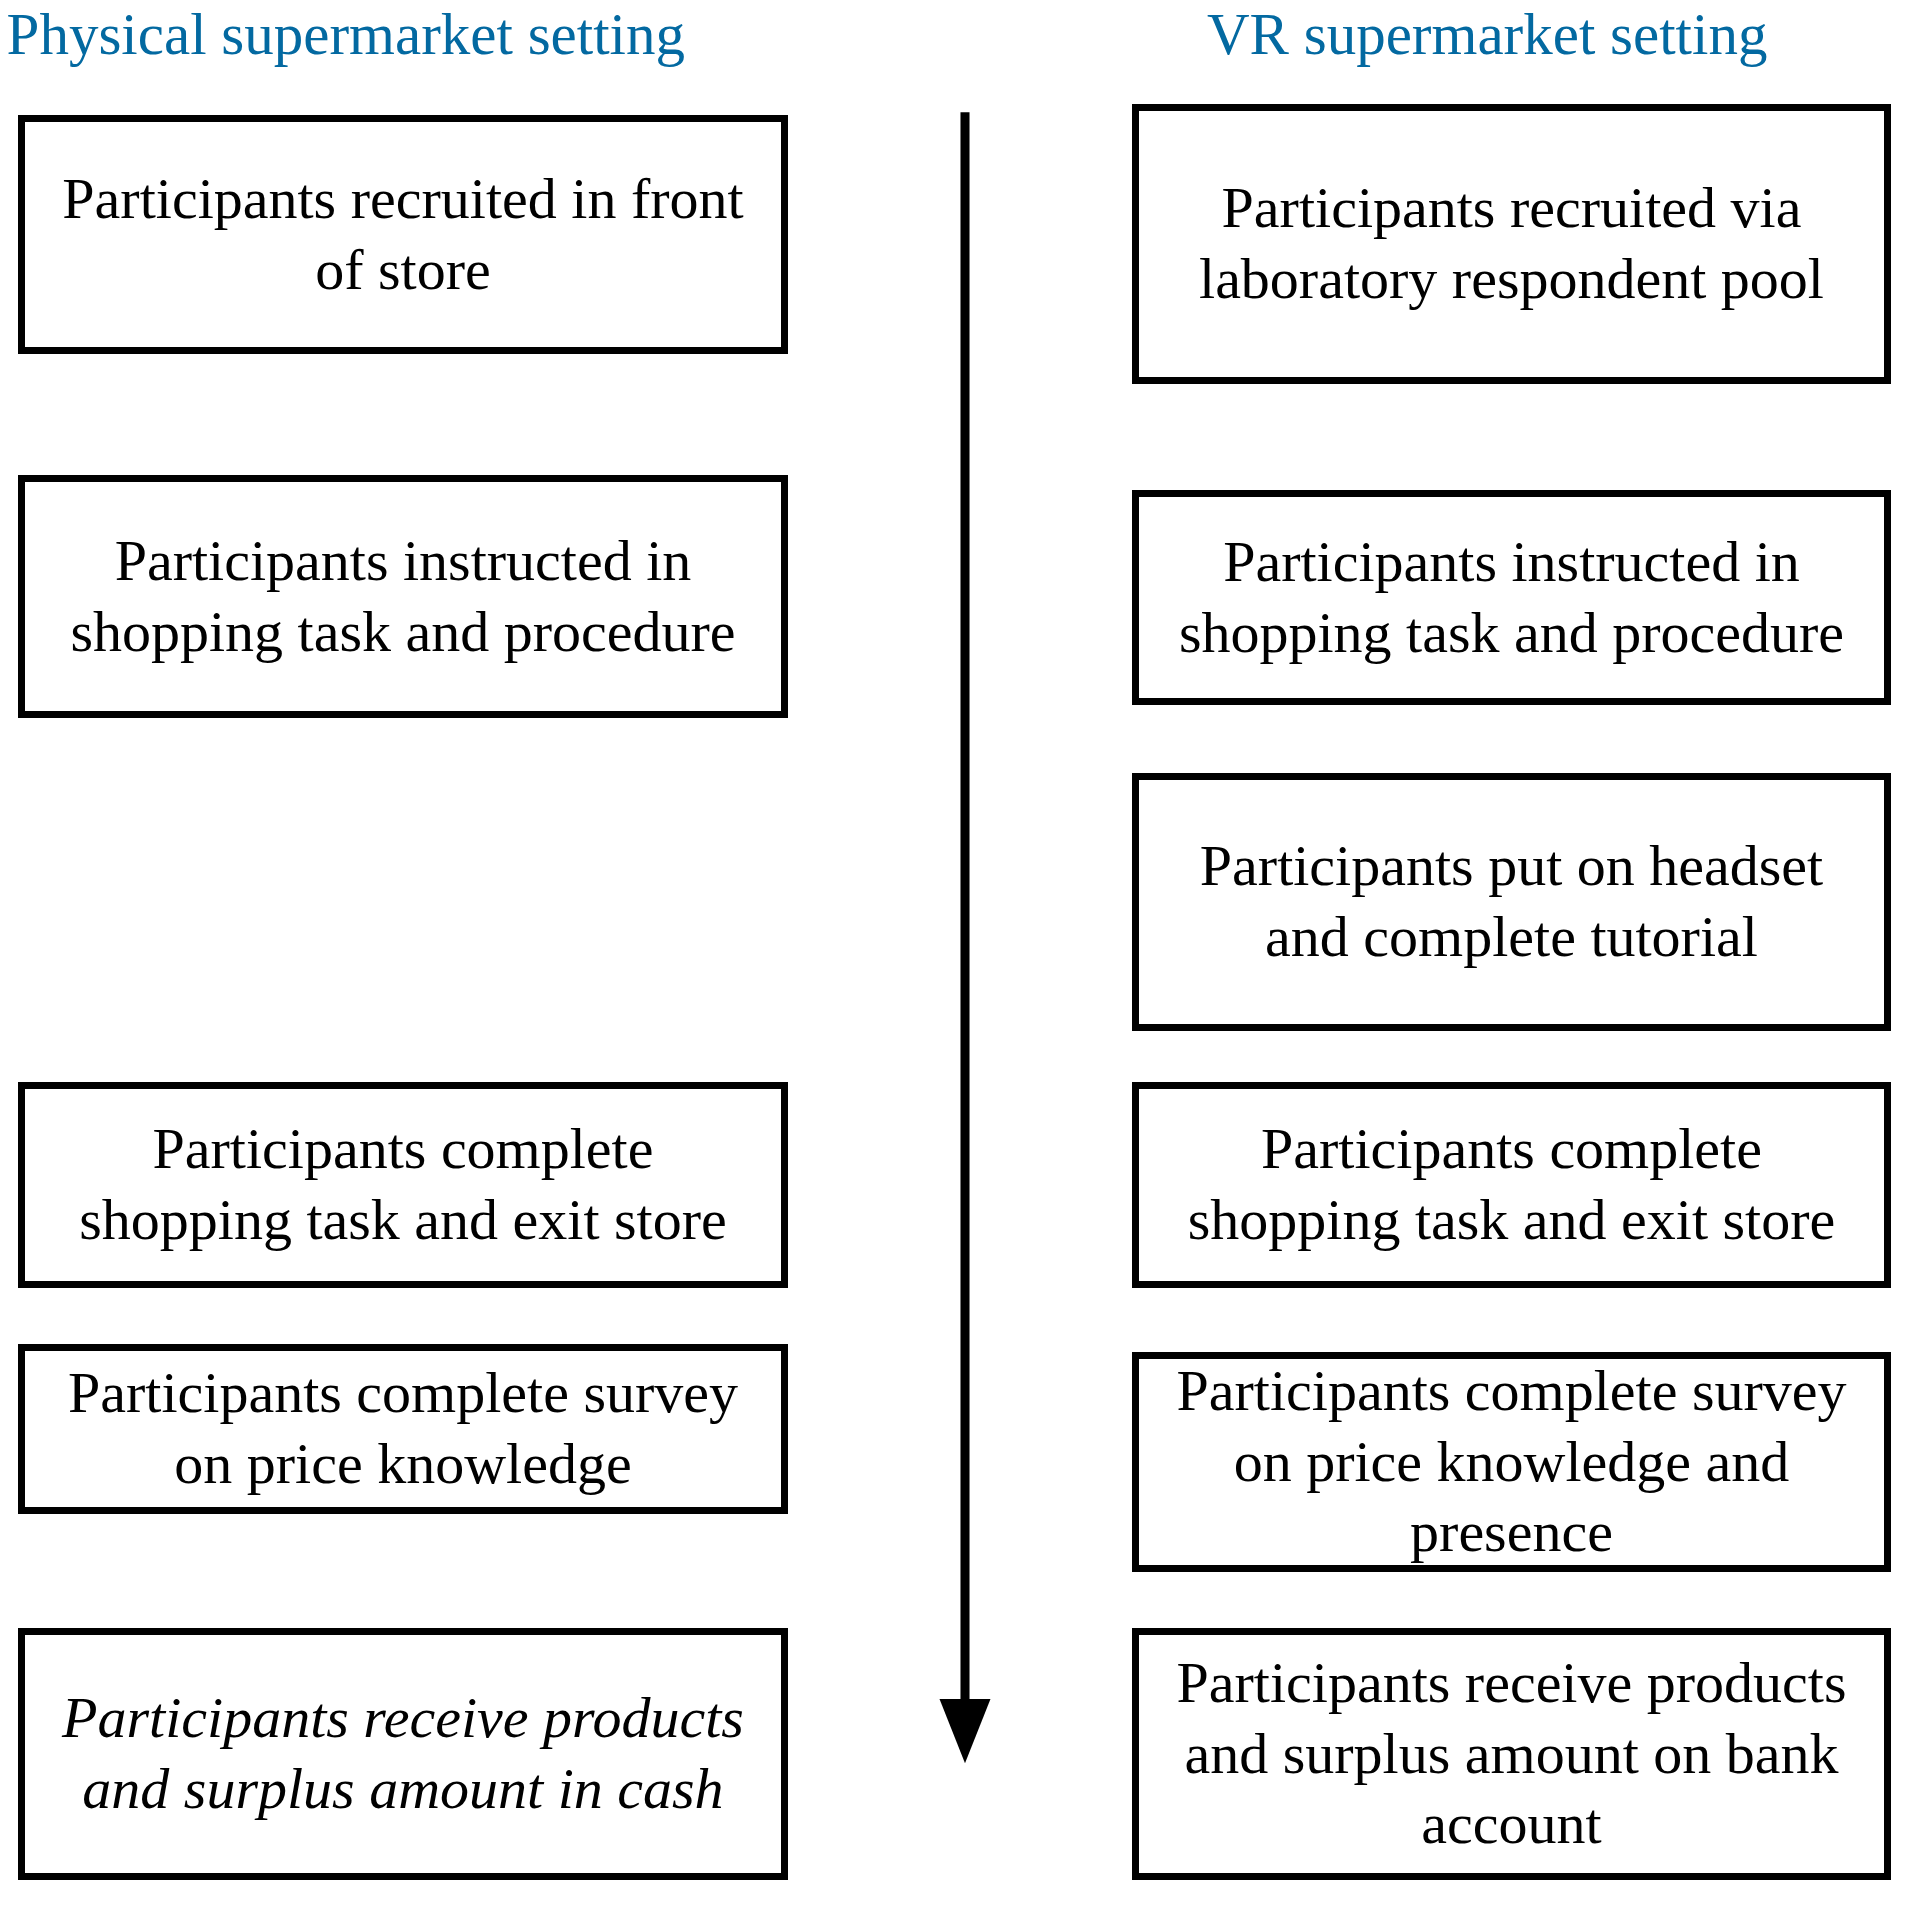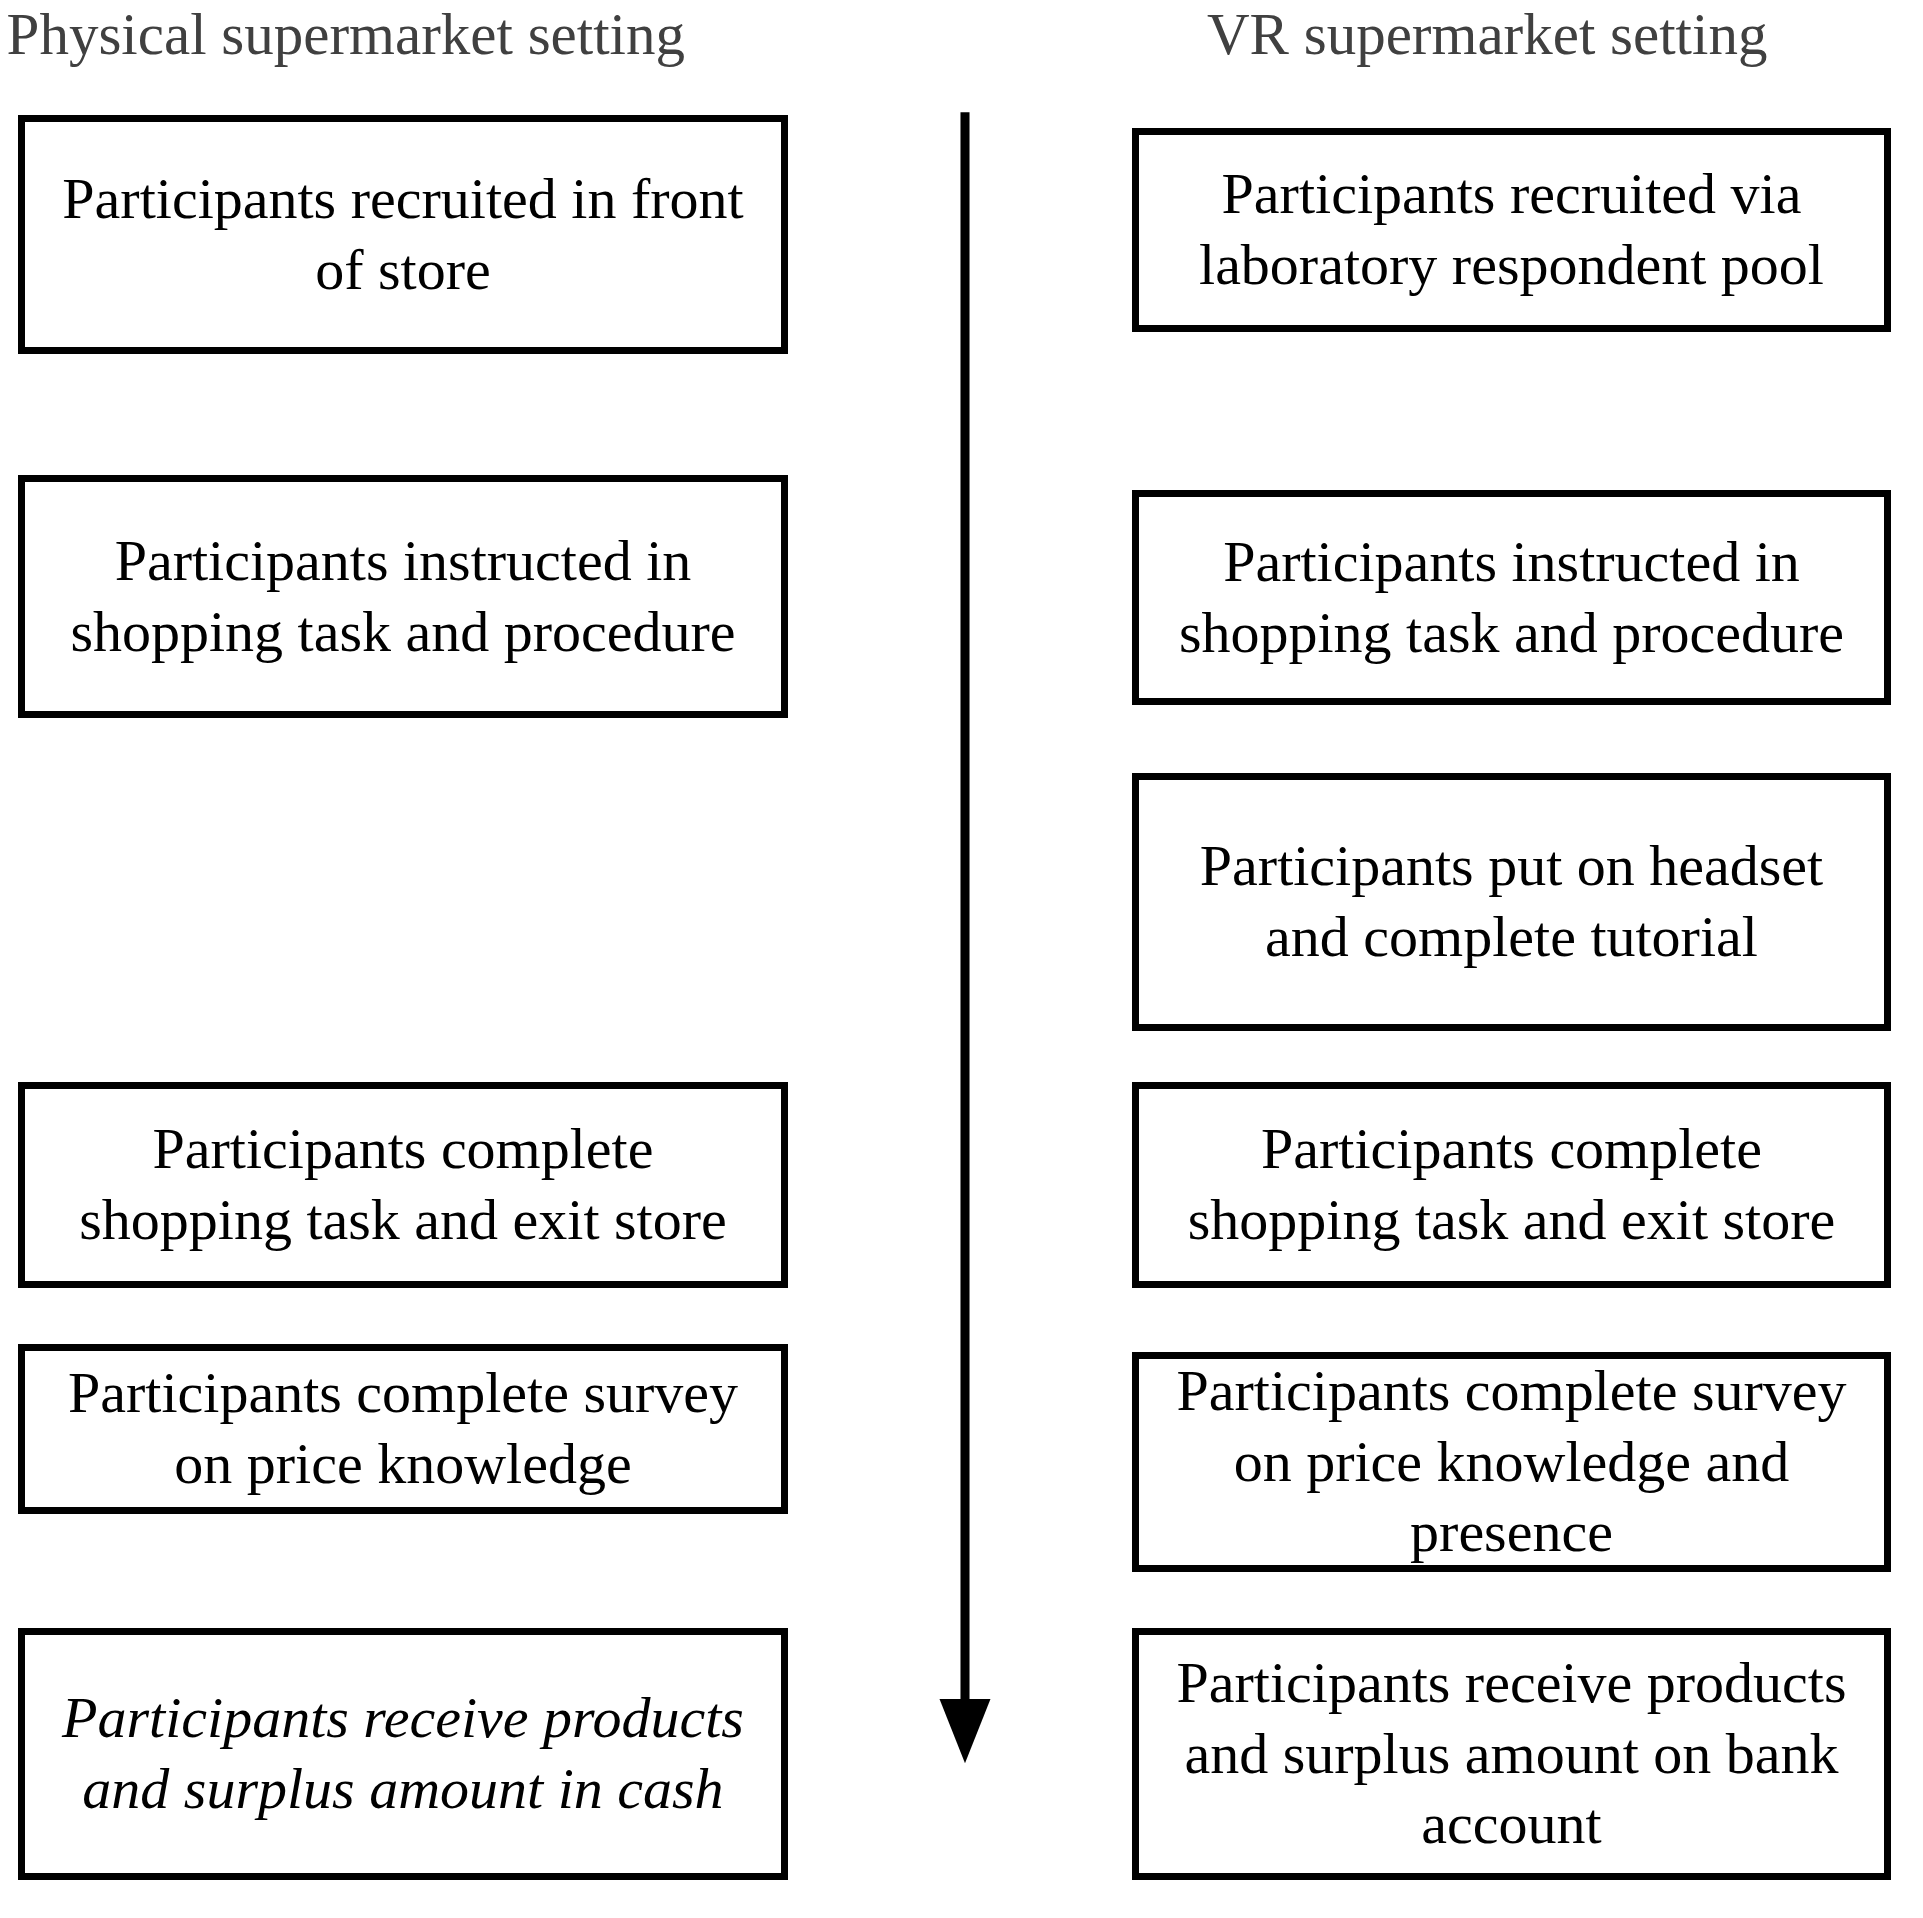--- a/index.html
+++ b/index.html
@@ -16,21 +16,21 @@
     width: 1924px;
     height: 1919px;
     background: #ffffff;
     overflow: hidden;
   }
   .col-header {
     position: absolute;
     font-size: 59px;
     line-height: 1.0;
     white-space: nowrap;
-    color: #404040;
+    color: #0369a1;
     letter-spacing: 0px;
   }
   #header-physical { left: 6.6px;  top: 5px; }
   #header-vr       { left: 1207px; top: 5px; }
 
   .flow-box {
     position: absolute;
     box-sizing: border-box;
     border: 7.4px solid #000000;
     background: #ffffff;
@@ -56,21 +56,21 @@
   }
 
   
   #box-p1 { left: 18px;  top: 115px;  width: 770px; height: 239px; }
   #box-p2 { left: 18px;  top: 475px;  width: 770px; height: 243px; }
   #box-p3 { left: 18px;  top: 1082px; width: 770px; height: 206px; }
   #box-p4 { left: 18px;  top: 1344px; width: 770px; height: 170px; }
   #box-p5 { left: 18px;  top: 1628px; width: 770px; height: 252px; font-style: italic; }
 
   
-  #box-v1 { left: 1132px; top: 128px;  width: 759px; height: 204px; }
+  #box-v1 { left: 1132px; top: 104px;  width: 759px; height: 280px; }
   #box-v2 { left: 1132px; top: 490px;  width: 759px; height: 215px; }
   #box-v3 { left: 1132px; top: 773px;  width: 759px; height: 258px; }
   #box-v4 { left: 1132px; top: 1082px; width: 759px; height: 206px; }
   #box-v5 { left: 1132px; top: 1344px; width: 759px; height: 220px; margin-top: 8px; }
   #box-v6 { left: 1132px; top: 1628px; width: 759px; height: 252px; align-items: center; }
 
   
   #flow-arrow {
     position: absolute;
     left: 928px;

